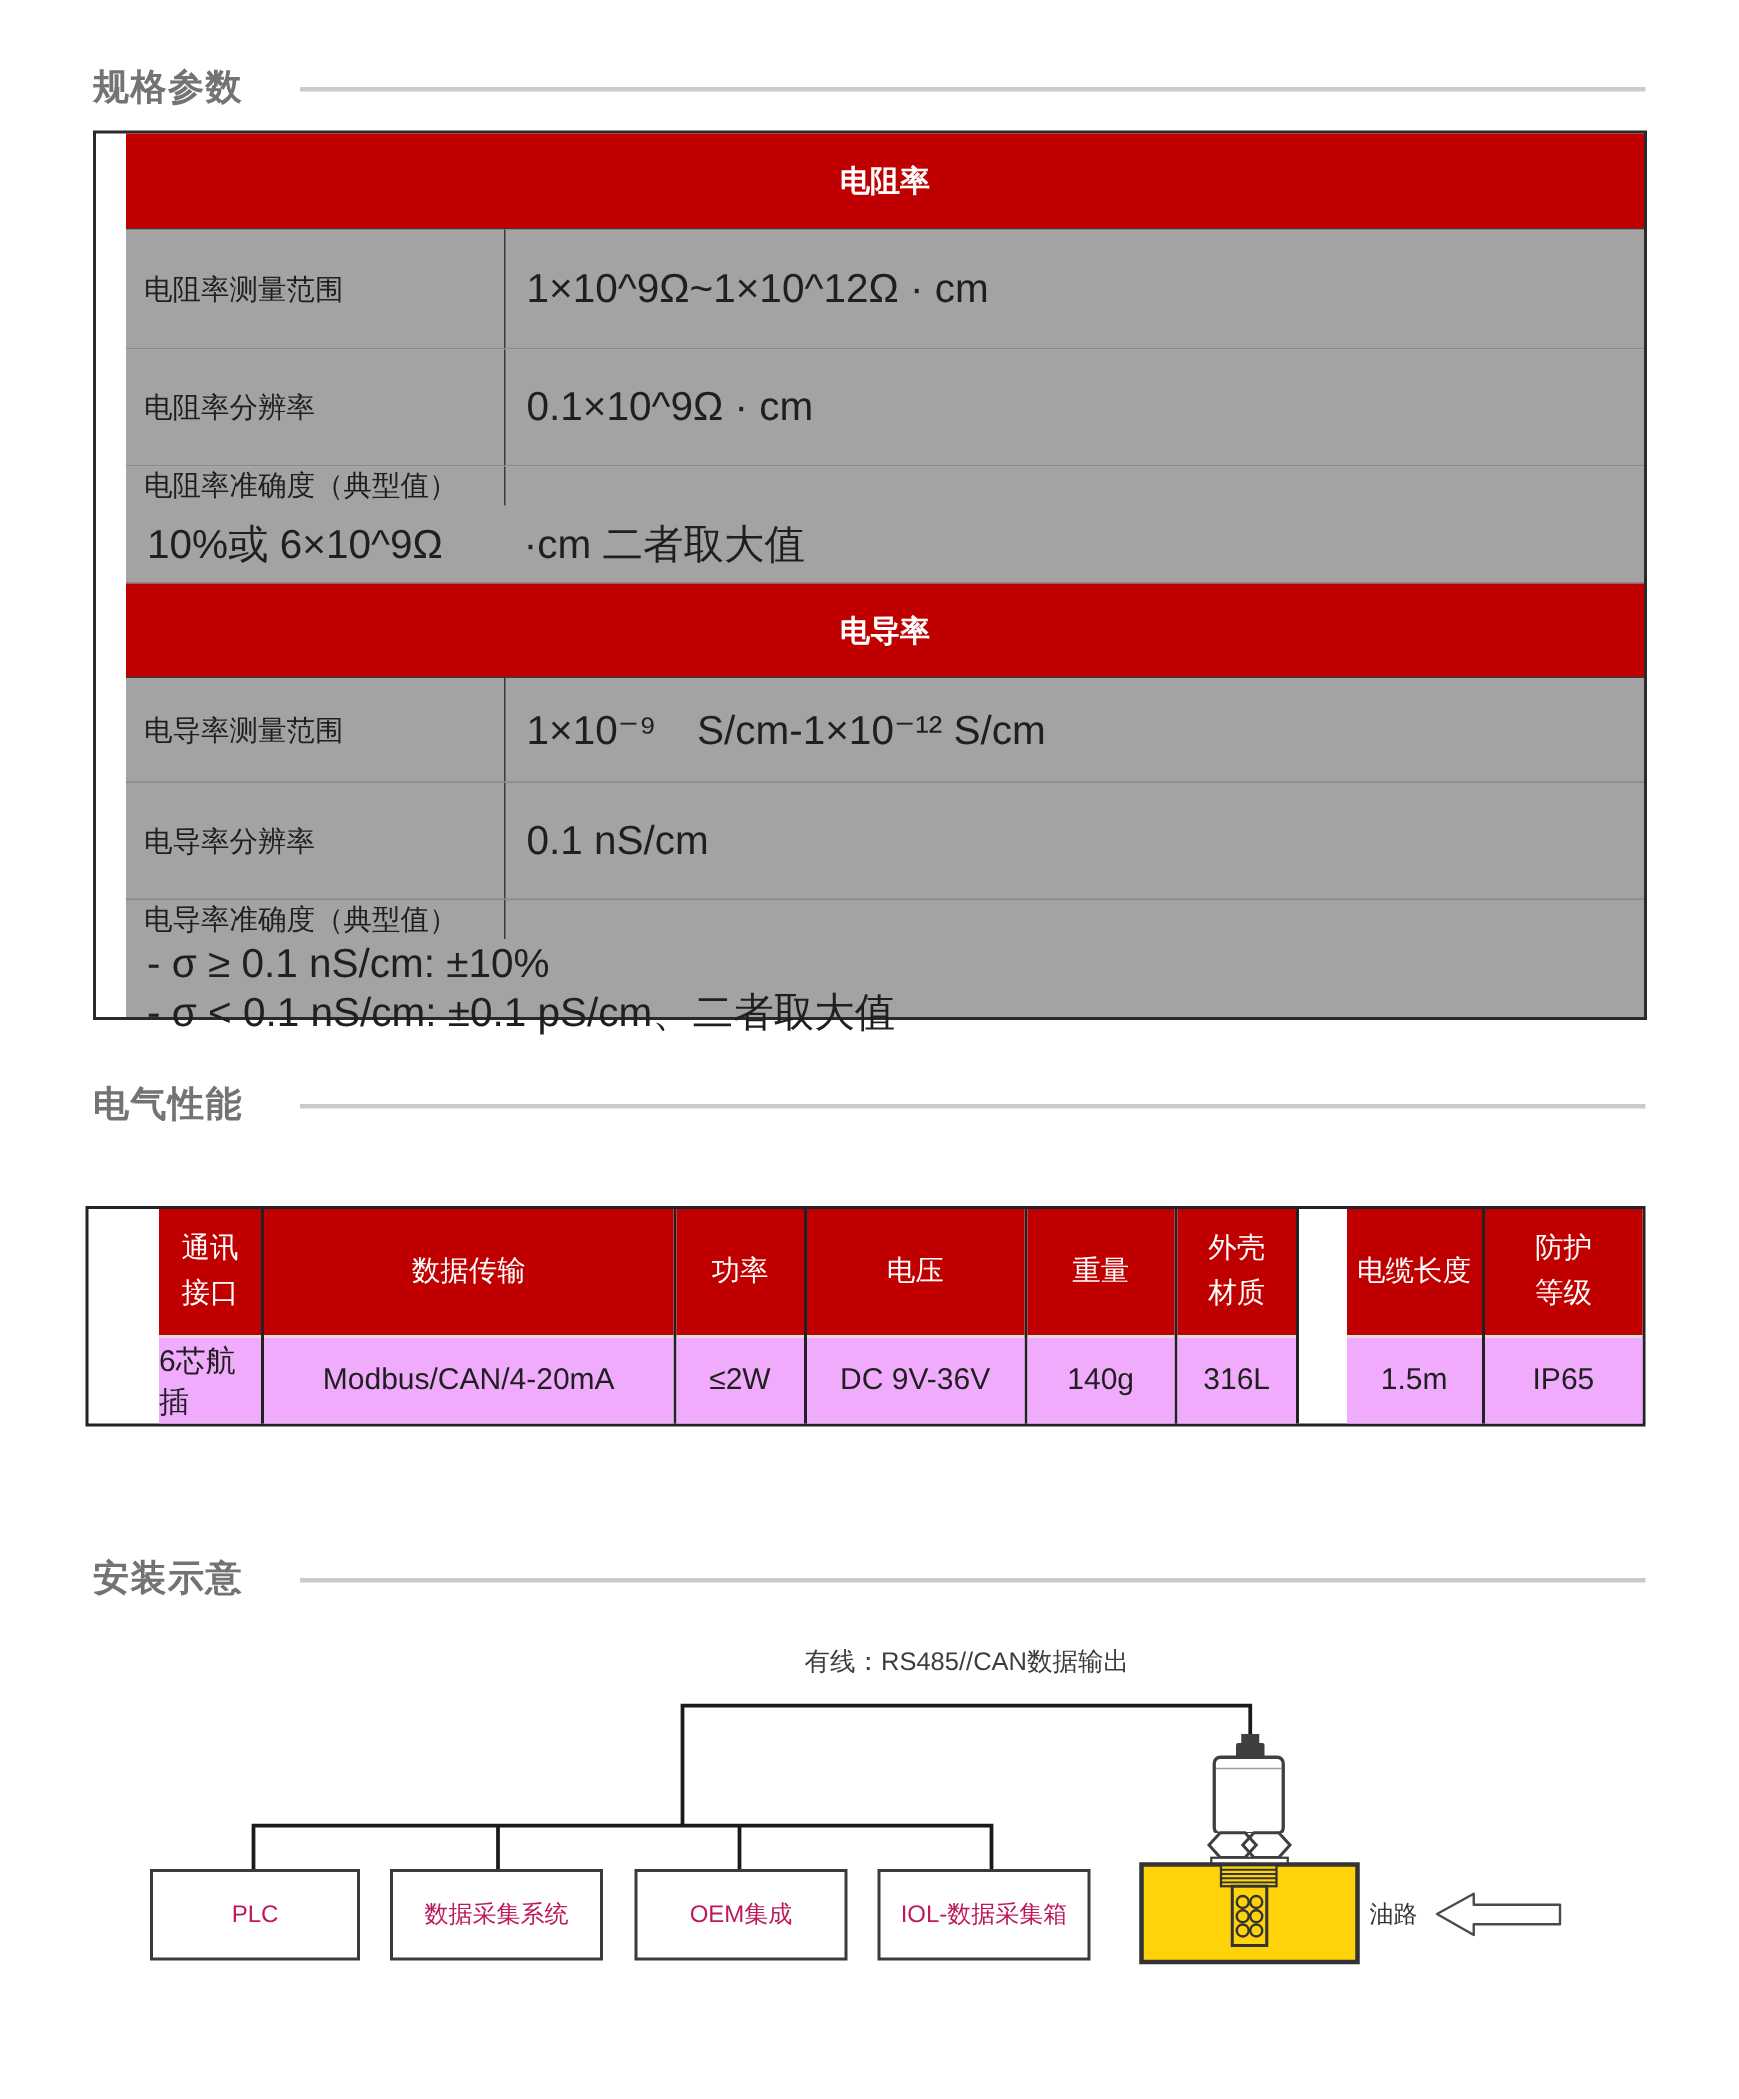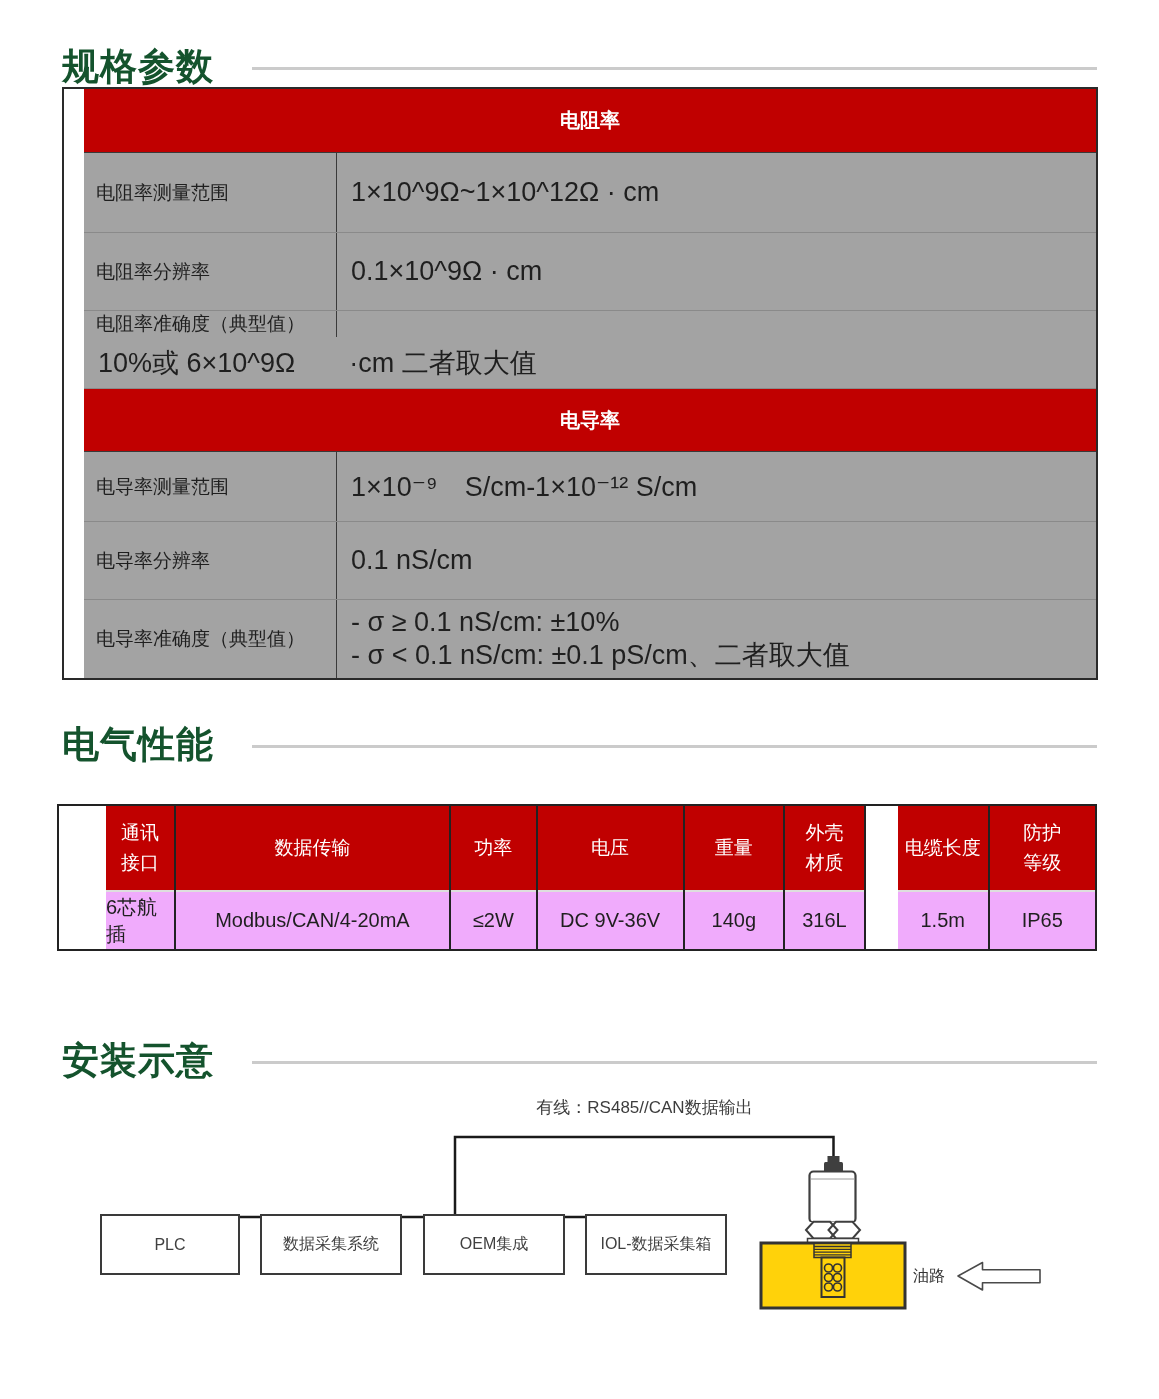--- a/index.html
+++ b/index.html
@@ -2,51 +2,51 @@
 <html><head>
 <meta charset="utf-8">
 <style>
   * { margin:0; padding:0; box-sizing:border-box; }
   html,body { background:#fff; }
   body { font-family:"Liberation Sans","DejaVu Sans",sans-serif; color:#1f1f1f; }
   .page { position:relative; width:1159px; height:1399px; background:#fff; overflow:hidden; }
 
   
   .sec-heading { position:absolute; left:62px; width:1035px; display:flex; align-items:center; }
-  .sec-heading .ttl { font-size:37px; font-weight:bold; color:#14532d; letter-spacing:1px; white-space:nowrap; }
+  .sec-heading .ttl { font-size:24px; font-weight:bold; color:#737373; letter-spacing:1px; white-space:nowrap; }
   .sec-heading .rule { flex:1; height:3px; background:#cbcbcb; margin-left:38px; margin-top:2px; }
 
   
   .spec-table { position:absolute; left:62px; top:87px; width:1036px; border:2px solid #2a2a2a;padding-left:20px; }
   .st-red { background:#C00000; color:#fff; font-size:20px; font-weight:bold;
             display:flex; align-items:center; justify-content:center; border-bottom:1px solid #3a3a3a; }
   .st-row { display:flex; background:#a3a3a3; border-bottom:1px solid #8a8a8a; }
-  .st-row:last-child { border-bottom:none; }
+  .st-row:last-child { border-bottom:none;flex-direction:column; }
   .st-label { width:253px; border-right:1px solid #3a3a3a; display:flex; align-items:center;
               padding-left:12px; font-size:19px; color:#1f1f1f; }
   .st-value { flex:1; display:flex; align-items:center; padding-left:14px; font-size:27px; color:#1f1f1f; }
   .st-value.lines { flex-direction:column; justify-content:center; align-items:flex-start; line-height:33px; }
 
   
   .etable { position:absolute; left:57px; top:804px; width:1040px; height:147px;
             display:flex; border:2px solid #222; }
   .ecol { display:flex; flex-direction:column; border-right:2px solid #222; }
   .ecol:last-child { border-right:none; }
   .ehead { height:86px; background:#C00000; color:#fff; font-size:19px;
            display:flex; align-items:center; justify-content:center; text-align:center;
            white-space:pre-line; line-height:30px; border-bottom:2px solid #dedede; }
   .ebody { flex:1; background:#f0abfc; font-size:20px; color:#1f1f1f;
            display:flex; align-items:center; justify-content:center; }
 
   
   .wired-label { position:absolute; left:455px; top:1096px; width:379px; text-align:center;
                  font-size:17px; color:#3d3d3d; }
   .diag-svg { position:absolute; left:0; top:0; width:1159px; height:1399px; pointer-events:none; }
-  .node { position:absolute; top:1214px; height:61px; background:#fff; border:2px solid #3a3a3a;
-          display:flex; align-items:center; justify-content:center; font-size:16px; color:#404040; }
+  .node { position:absolute; top:1246px; height:61px; background:#fff; border:2px solid #3a3a3a;
+          display:flex; align-items:center; justify-content:center; font-size:16px; color:#be185d; }
   .oil-label { position:absolute; left:913px; top:1266px; font-size:16px; color:#333; }
 </style>
 </head>
 <body>
 
 <div class="page">
 
   <div class="sec-heading" style="top:42px;">
     <span class="ttl">规格参数</span>
     <div class="rule"></div>

